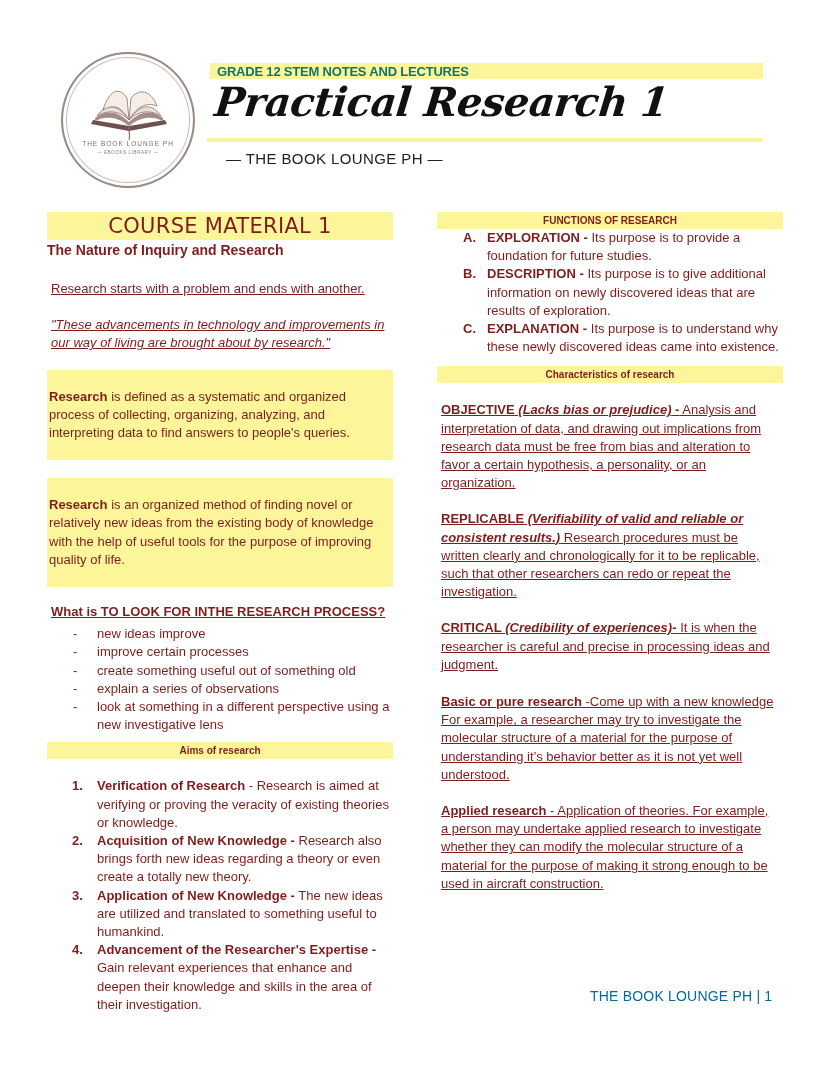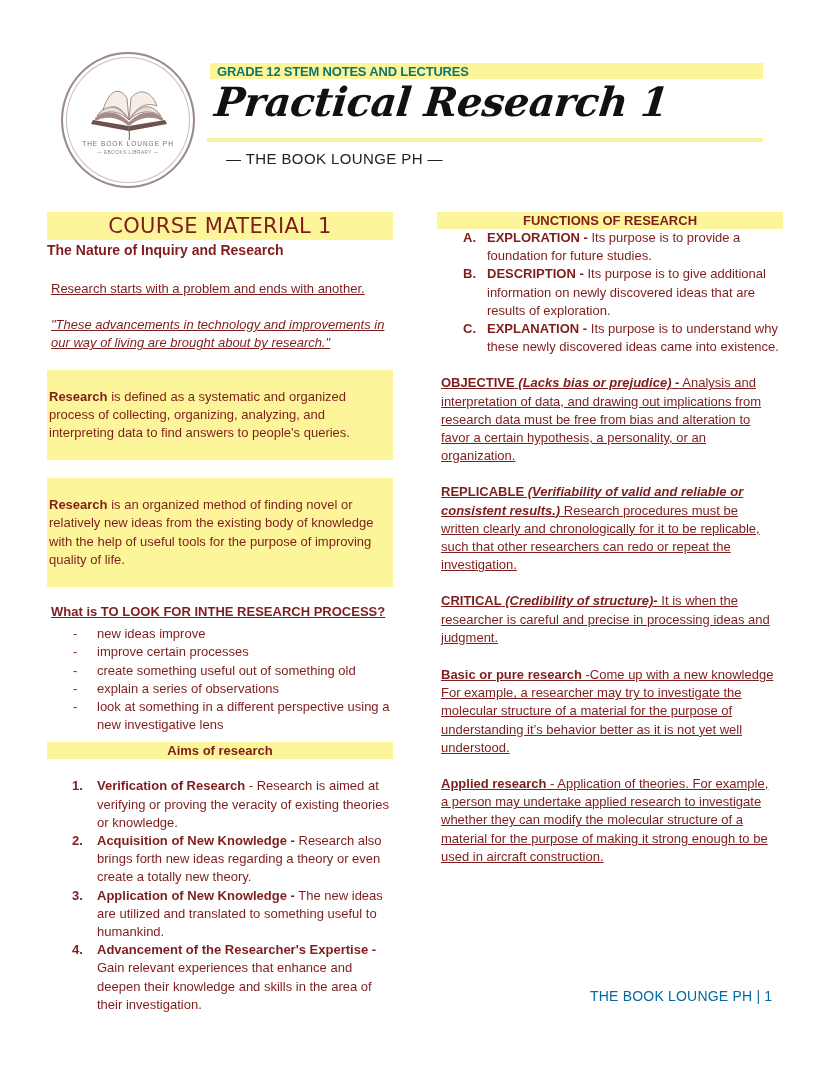--- a/index.html
+++ b/index.html
@@ -17,21 +17,21 @@
   .grade-text { position: absolute; left: 217px; top: 64px; font-size: 13px; font-weight: 700; letter-spacing: -0.2px; color: #0f766e; }
   .title { position: absolute; left: 215px; top: 78px; font-family: "DejaVu Serif", serif; font-style: italic; font-weight: 700; font-size: 40px; letter-spacing: -0.5px; color: #111; transform: skewX(-6deg); }
   .title-bar { position: absolute; left: 207px; top: 138px; width: 556px; height: 4px; background: #fcf3a0; }
   .brand-line { position: absolute; left: 226px; top: 150px; font-size: 15px; letter-spacing: 0.4px; color: #222; }
 
   
   .col { position: absolute; font-size: 13px; line-height: 18.2px; color: #7f1d1d; }
   .col-left { left: 47px; top: 212px; width: 346px; }
   .col-right { left: 437px; top: 212px; width: 346px; }
 
-  .hl-head { background: #fdf59a; text-align: center; font-weight: 700; font-size: 13px; line-height: 17px; }
+  .hl-head { background: #fdf59a; text-align: center; font-weight: 700; font-size: 10px; line-height: 17px; }
   .course-title { background: #fdf59a; text-align: center; font-family: "DejaVu Sans", sans-serif; font-size: 21px; line-height: 28px; letter-spacing: 0.3px; }
   .subtitle { font-weight: 700; font-size: 14px; line-height: 20px; }
   .hl-block { background: #fdf59a; padding: 18px 2px; }
   p { margin: 4px; text-decoration: underline; }
   b { font-weight: 700; }
   .mt18 { margin-top: 18px; }
   .mt16 { margin-top: 16px; }
 
   ul.dash { list-style: none; padding-left: 0; }
   ul.dash li { position: relative; padding-left: 50px; }
@@ -104,29 +104,30 @@
 </div>
 
 <div class="col col-right">
   <div class="hl-head">FUNCTIONS OF RESEARCH</div>
   <ol class="alpha">
     <li><span class="alpha-mark">A.</span><b>EXPLORATION -</b><span> Its purpose is to provide a foundation for future studies.</span></li>
     <li><span class="alpha-mark">B.</span><b>DESCRIPTION -</b><span> Its purpose is to give additional information on newly discovered ideas that are results of exploration.</span></li>
     <li><span class="alpha-mark">C.</span><b>EXPLANATION -</b><span> Its purpose is to understand why these newly discovered ideas came into existence.</span></li>
   </ol>
 
+  <div class="hl-head" style="margin-top:10px">Characteristics of research</div>
 
   <p style="margin-top:18px">
     <b>OBJECTIVE</b><b><i> (Lacks bias or prejudice)</i></b><b> -</b><span> Analysis and interpretation of data, and drawing out implications from research data must be free from bias and alteration to favor a certain hypothesis, a personality, or an organization.</span>
   </p>
   <p style="margin-top:18px">
     <b>REPLICABLE</b><b><i> (Verifiability of valid and reliable or consistent results.)</i></b><span> Research procedures must be written clearly and chronologically for it to be replicable, such that other researchers can redo or repeat the investigation.</span>
   </p>
   <p style="margin-top:18px">
-    <b>CRITICAL</b><b><i> (Credibility of structure)</i></b><b>-</b><span> It is when the researcher is careful and precise in processing ideas and judgment.</span>
+    <b>CRITICAL</b><b><i> (Credibility of experiences)</i></b><b>-</b><span> It is when the researcher is careful and precise in processing ideas and judgment.</span>
   </p>
 
 
   <p style="margin-top:19px">
     <b>Basic or pure research</b><span> -Come up with a new knowledge For example, a researcher may try to investigate the molecular structure of a material for the purpose of understanding it’s behavior better as it is not yet well understood.</span>
   </p>
   <p style="margin-top:18px">
     <b>Applied research</b><span> - Application of theories. For example, a person may undertake applied research to investigate whether they can modify the molecular structure of a material for the purpose of making it strong enough to be used in aircraft construction.</span>
   </p>
 </div>

